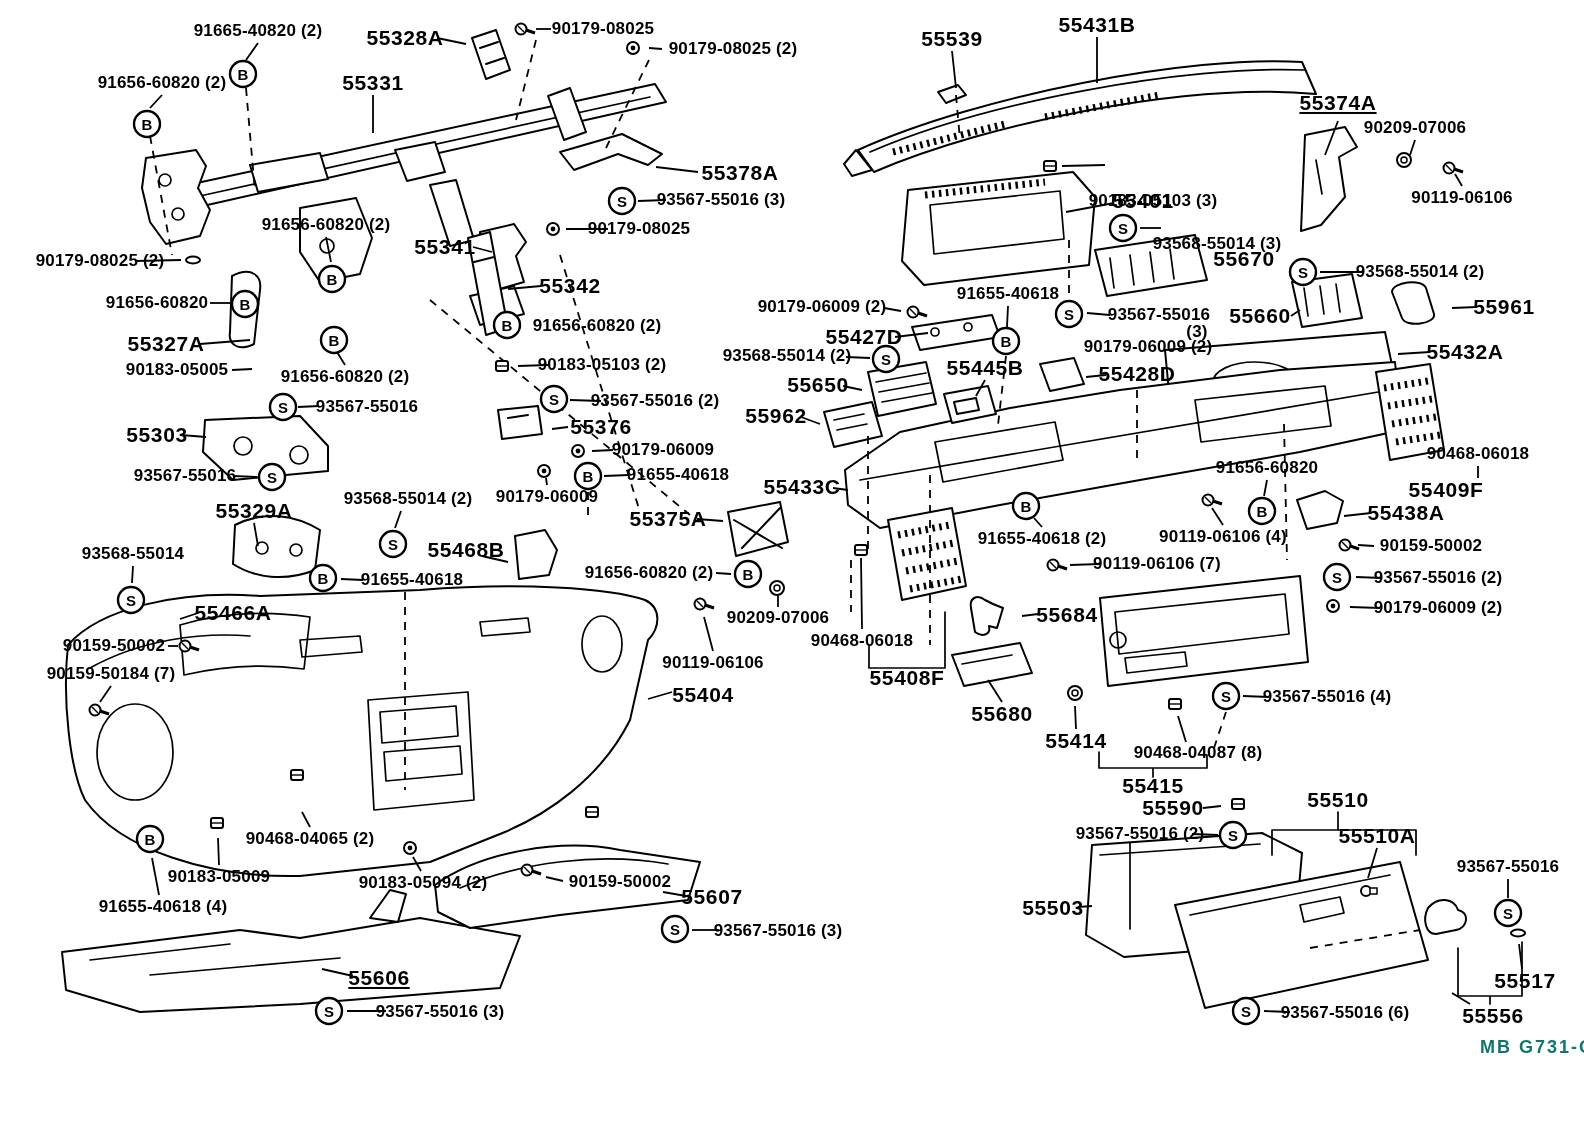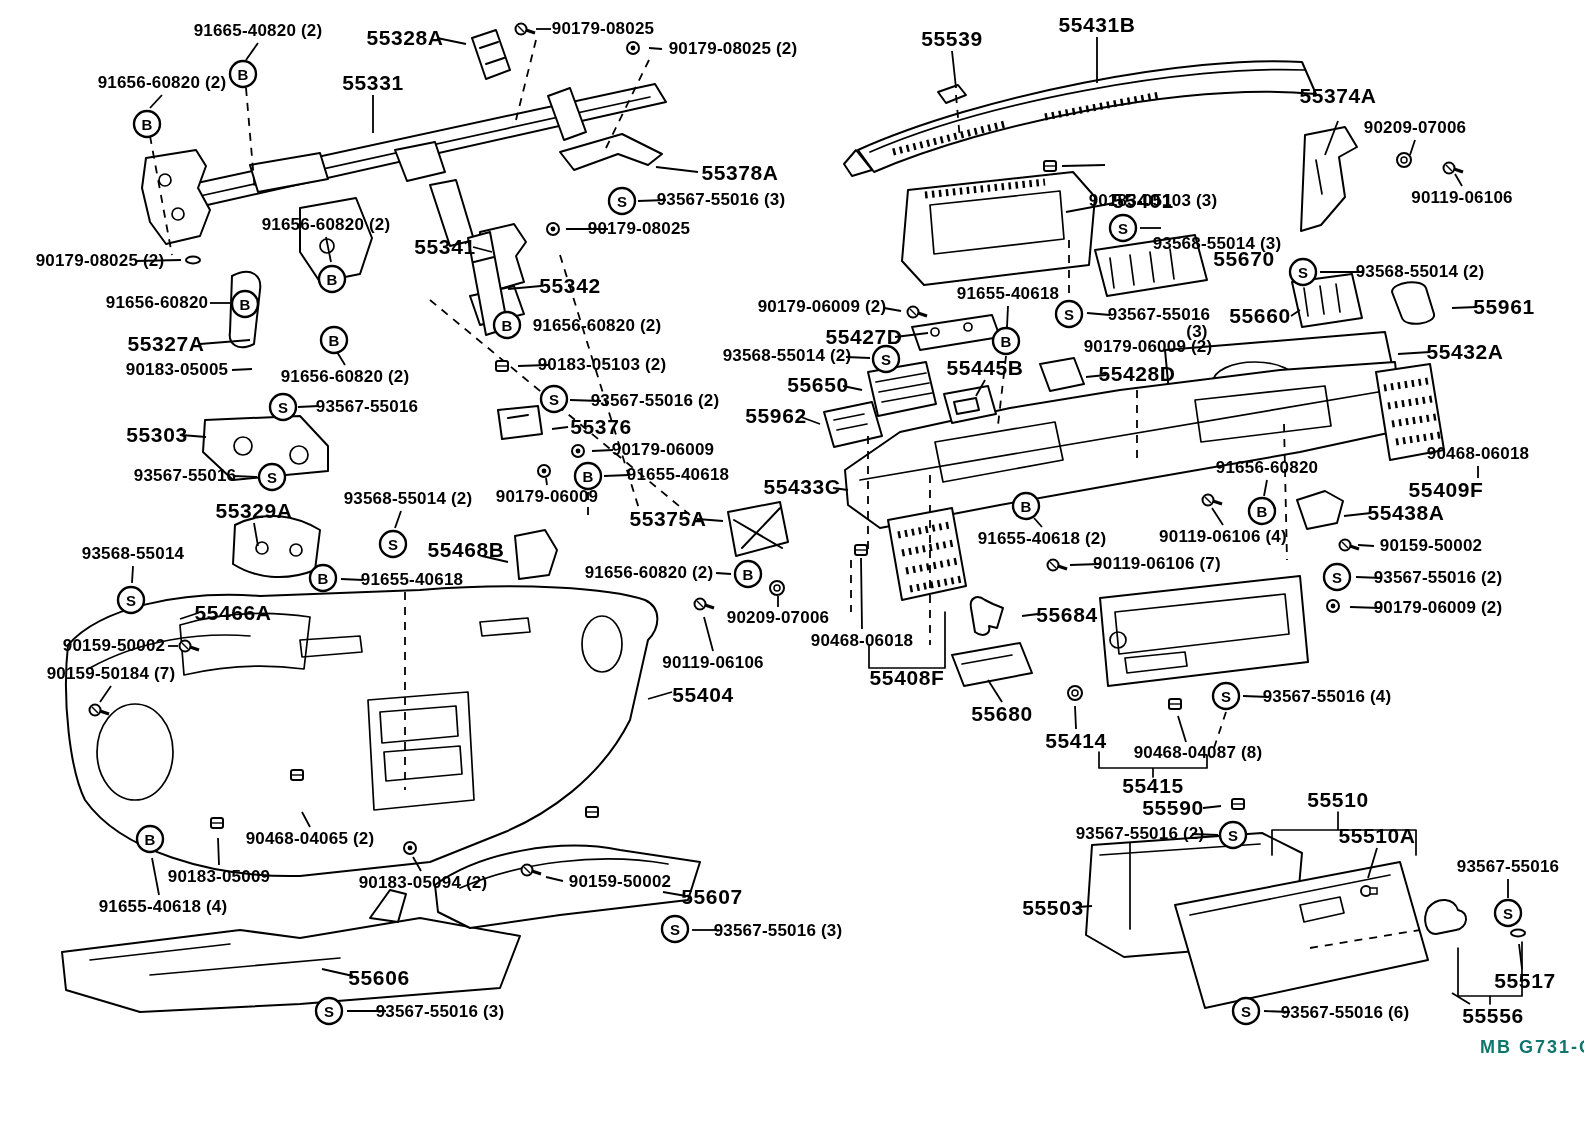--- a/index.html
+++ b/index.html
@@ -546,21 +546,21 @@
 
   <div id="labels">
       <div class="lbl" style="left: 258px; top: 31px;">91665-40820 (2)</div>
       <div class="lbl big" style="left: 405px; top: 38px;">55328A</div>
       <div class="lbl" style="left: 603px; top: 29px;">90179-08025</div>
       <div class="lbl" style="left: 733px; top: 49px;">90179-08025 (2)</div>
       <div class="lbl big" style="left: 952px; top: 39px;">55539</div>
       <div class="lbl big" style="left: 1097px; top: 25px;">55431B</div>
       <div class="lbl" style="left: 162px; top: 83px;">91656-60820 (2)</div>
       <div class="lbl big" style="left: 373px; top: 83px;">55331</div>
-      <div class="lbl big" style="left: 1338px; top: 96px;">55374A</div>
+      <div class="lbl big" style="left: 1338px; top: 103px; text-decoration: underline;">55374A</div>
       <div class="lbl" style="left: 1415px; top: 128px;">90209-07006</div>
       <div class="lbl" style="left: 1153px; top: 165px; margin-top: 36px;">90183-05103 (3)</div>
       <div class="lbl big" style="left: 740px; top: 173px;">55378A</div>
       <div class="lbl" style="left: 1462px; top: 198px;">90119-06106</div>
       <div class="lbl" style="left: 721px; top: 200px;">93567-55016 (3)</div>
       <div class="lbl big" style="left: 1143px; top: 201px;">55401</div>
       <div class="lbl" style="left: 326px; top: 225px;">91656-60820 (2)</div>
       <div class="lbl" style="left: 1217px; top: 244px;">93568-55014 (3)</div>
       <div class="lbl big" style="left: 445px; top: 247px;">55341</div>
       <div class="lbl" style="left: 639px; top: 229px;">90179-08025</div>
@@ -634,21 +634,21 @@
       <div class="lbl big" style="left: 1377px; top: 836px;">55510A</div>
       <div class="lbl" style="left: 620px; top: 882px;">90159-50002</div>
       <div class="lbl" style="left: 1508px; top: 867px;">93567-55016</div>
       <div class="lbl" style="left: 310px; top: 839px;">90468-04065 (2)</div>
       <div class="lbl big" style="left: 1053px; top: 908px;">55503</div>
       <div class="lbl" style="left: 219px; top: 877px;">90183-05009</div>
       <div class="lbl" style="left: 423px; top: 883px;">90183-05094 (2)</div>
       <div class="lbl big" style="left: 712px; top: 897px;">55607</div>
       <div class="lbl" style="left: 778px; top: 931px;">93567-55016 (3)</div>
       <div class="lbl" style="left: 163px; top: 907px;">91655-40618 (4)</div>
-      <div class="lbl big" style="left: 379px; top: 978px;">55606</div>
+      <div class="lbl big" style="left: 379px; top: 978px; text-decoration: underline;">55606</div>
       <div class="lbl" style="left: 440px; top: 1012px;">93567-55016 (3)</div>
       <div class="lbl big" style="left: 1525px; top: 981px;">55517</div>
       <div class="lbl" style="left: 1345px; top: 1013px;">93567-55016 (6)</div>
       <div class="lbl big" style="left: 1493px; top: 1016px;">55556</div>
     </div>
 
   <div id="footer-code" style="left:1505px;top:1047px">MB  G731-C</div>
 </div>
 
 </body></html>

